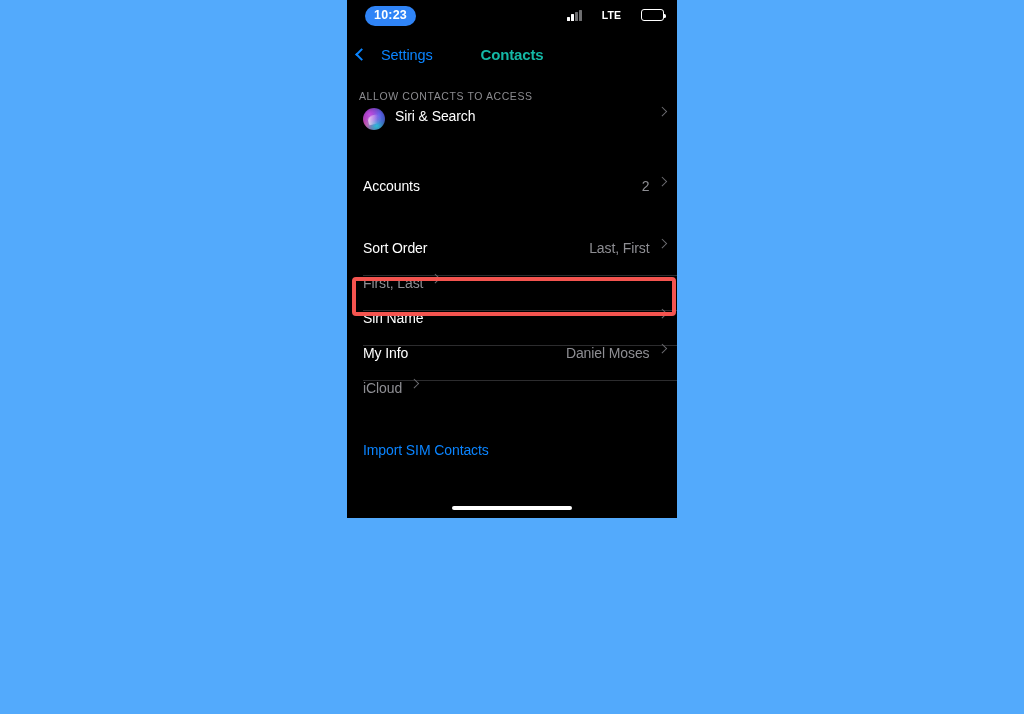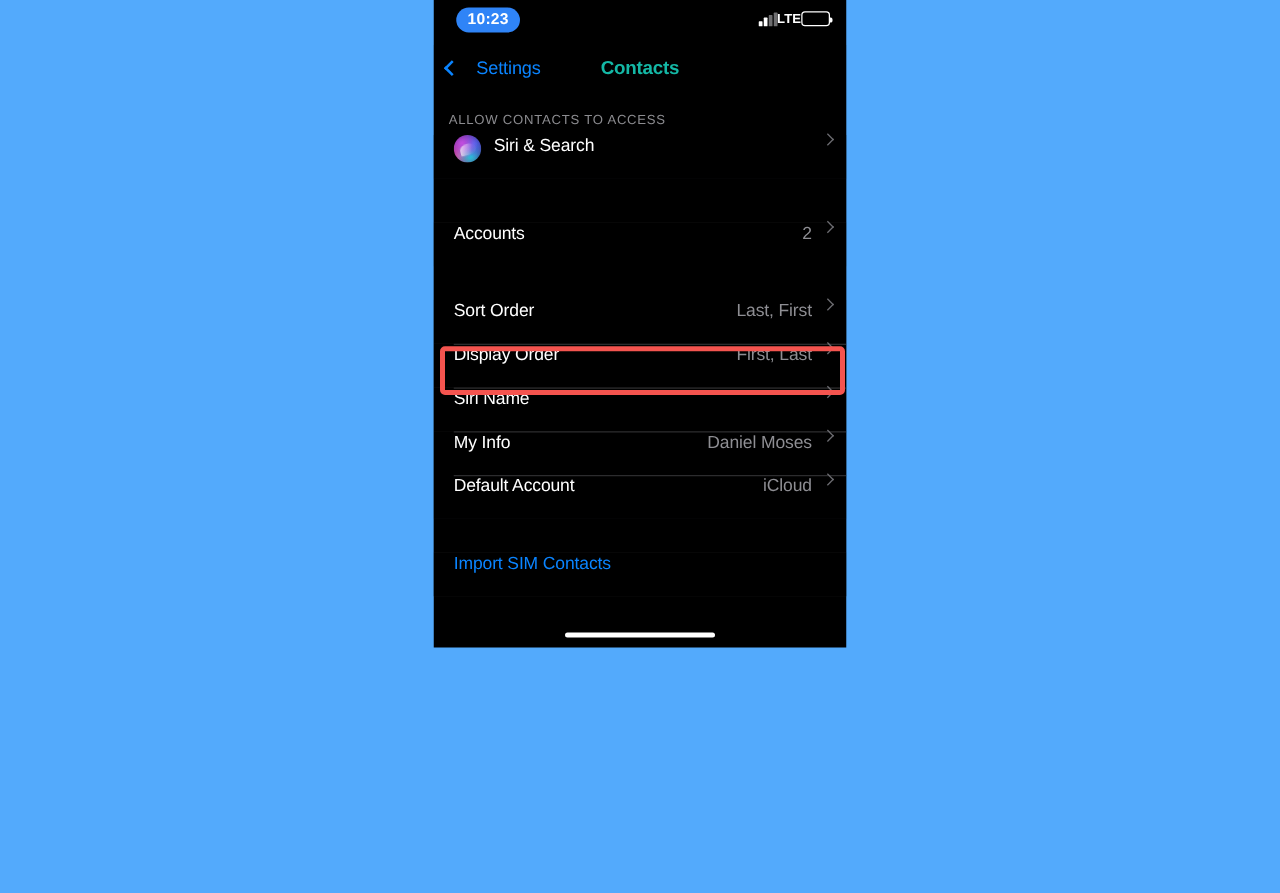--- a/index.html
+++ b/index.html
@@ -48,21 +48,21 @@
     border-radius: 11px;
     line-height: 15px;
   }
 
   #status-right {
     position: absolute;
     right: 13px;
     top: 9px;
     display: flex;
     align-items: center;
-    gap: 0;
+    gap: 20px;
   }
 
   .signal-bars {
     display: flex;
     align-items: flex-end;
     gap: 1.5px;
     height: 11px;
   }
   .signal-bars i {
     display: block;
@@ -331,36 +331,34 @@
 
     <div class="gap-small"></div>
 
     <div class="group">
       <div class="row">
         <span class="row-label">Sort Order</span>
         <span class="row-value">Last, First</span>
         <span class="chev"></span>
       </div>
       <div class="row">
-        <span class="row-label">Display Order</span>
         <span class="row-value">First, Last</span>
         <span class="chev"></span>
       </div>
       <div class="row">
         <span class="row-label">Siri Name</span>
         <span class="row-value"></span>
         <span class="chev"></span>
       </div>
       <div class="row">
         <span class="row-label">My Info</span>
         <span class="row-value">Daniel Moses</span>
         <span class="chev"></span>
       </div>
       <div class="row">
-        <span class="row-label">Default Account</span>
         <span class="row-value">iCloud</span>
         <span class="chev"></span>
       </div>
     </div>
 
     <div class="gap-small"></div>
 
     <div class="group">
       <div class="row">
         <span class="row-label link">Import SIM Contacts</span>

